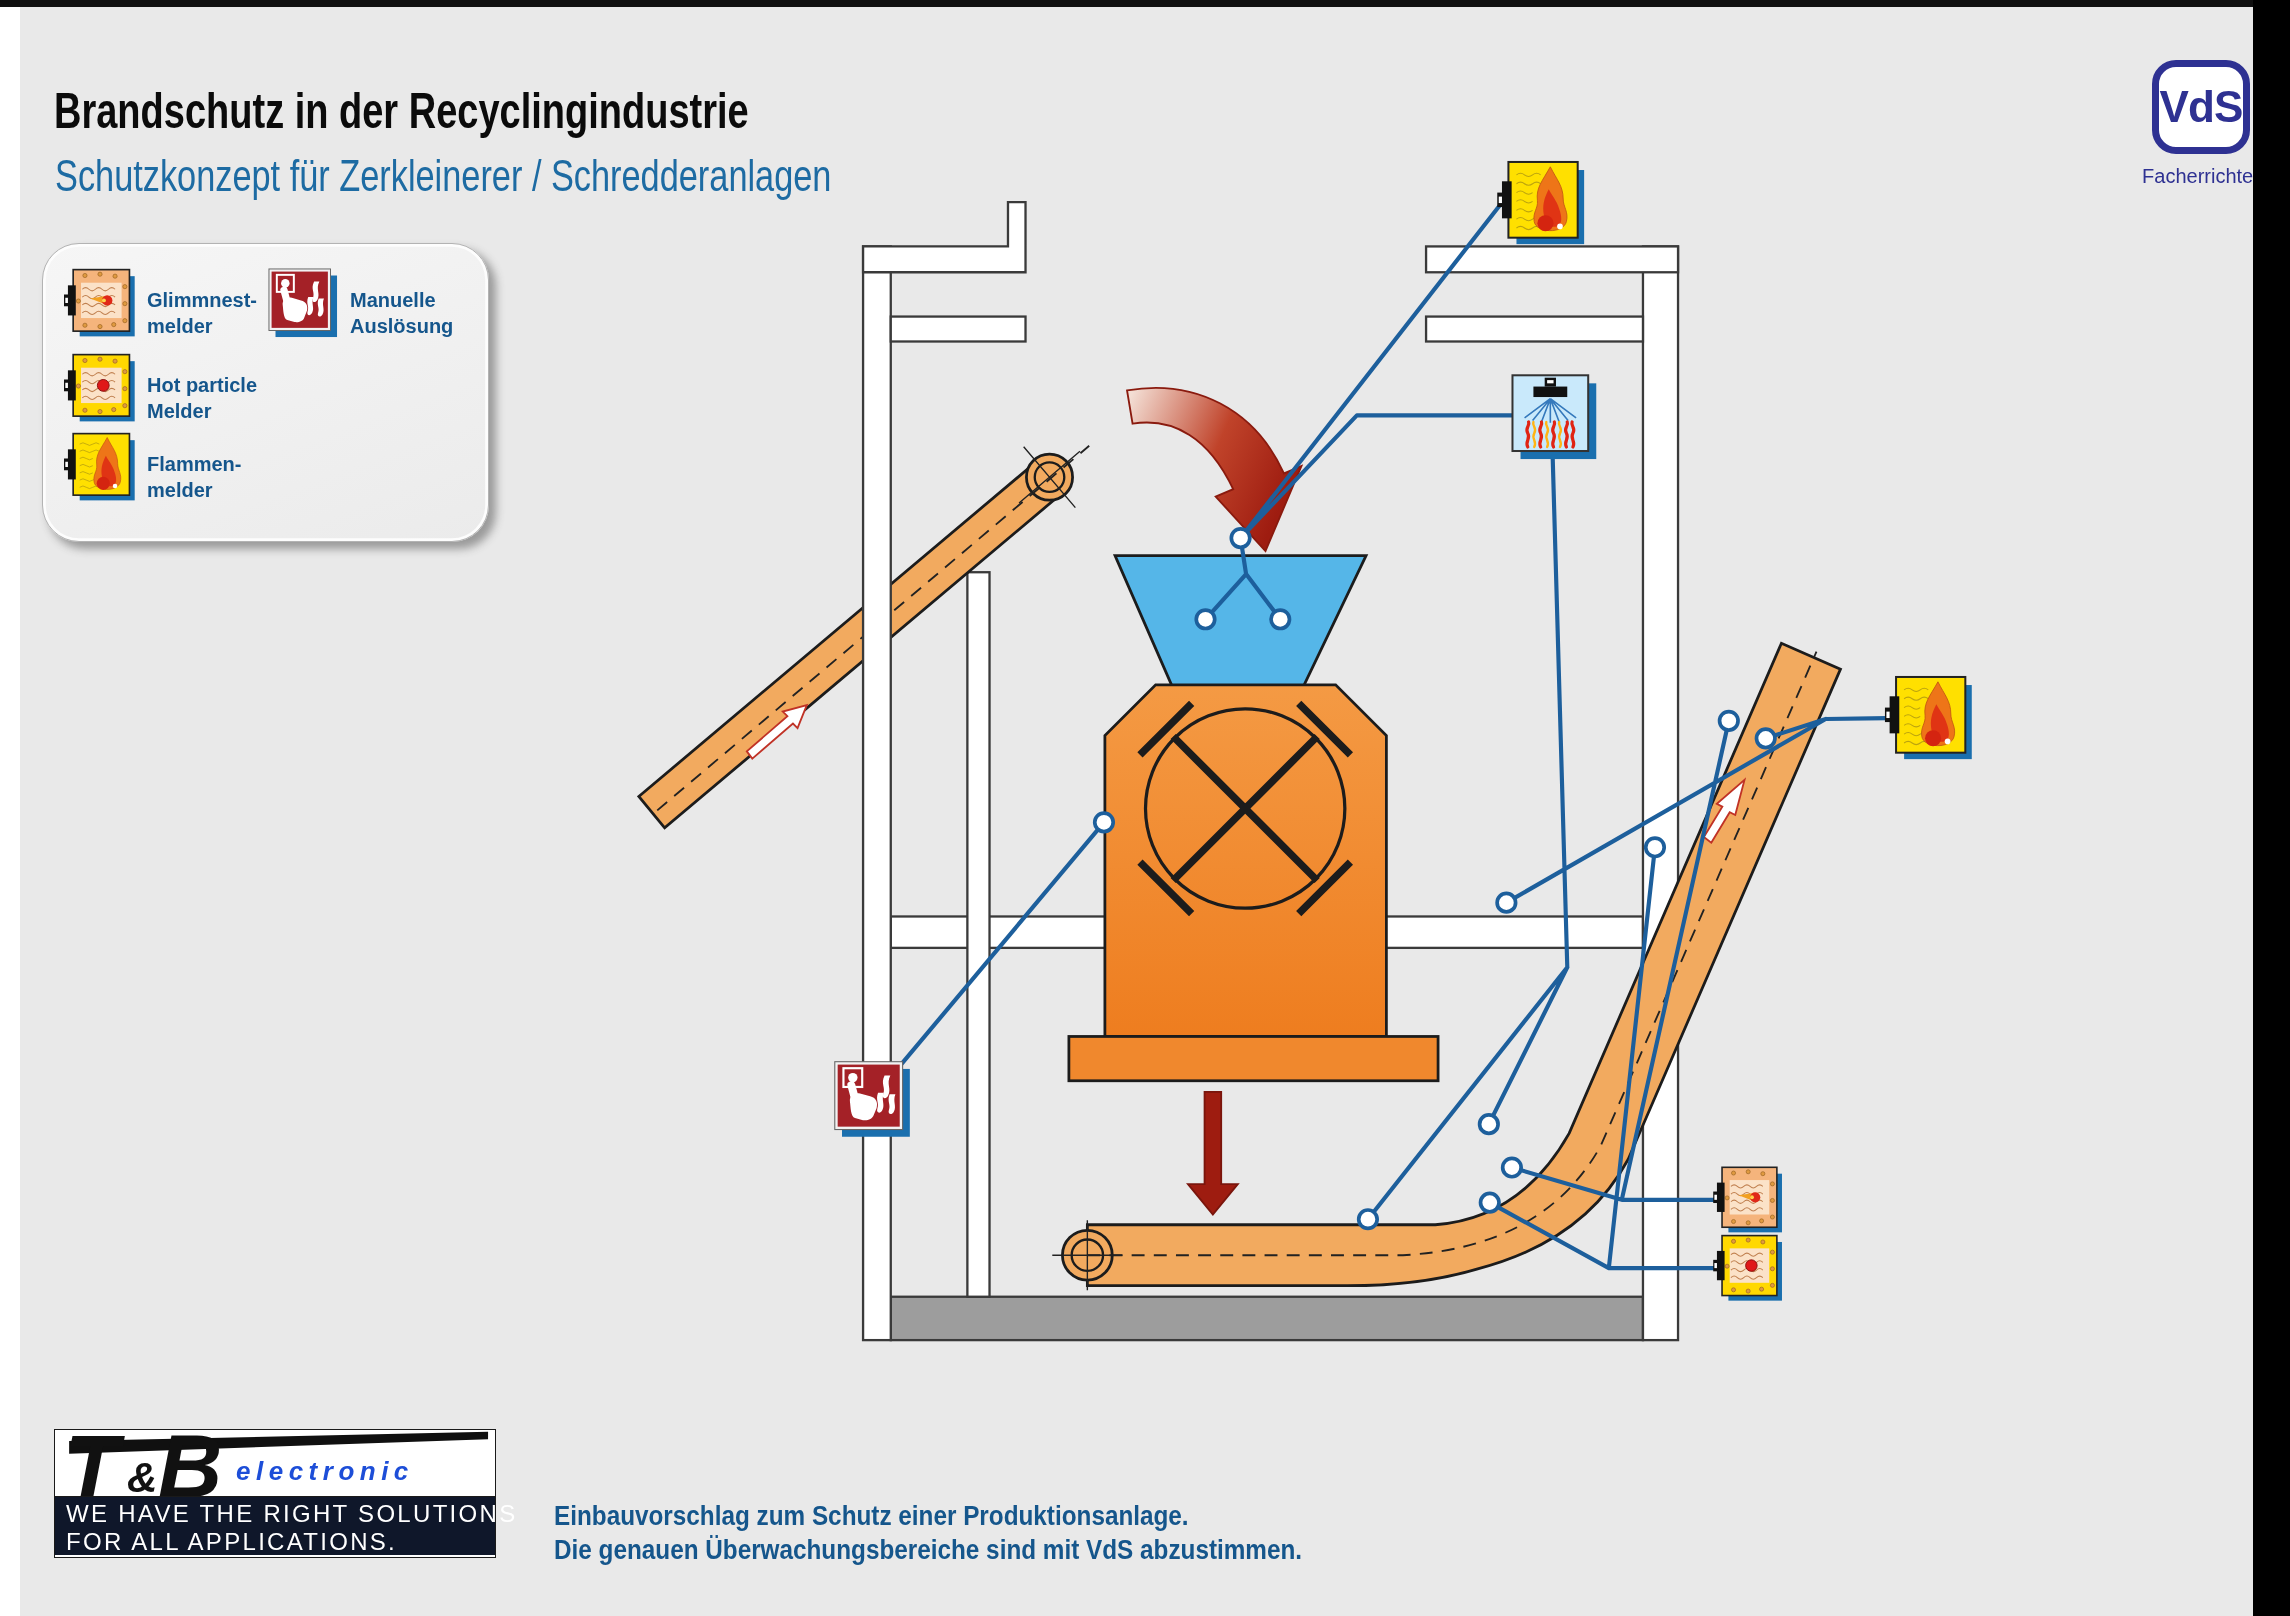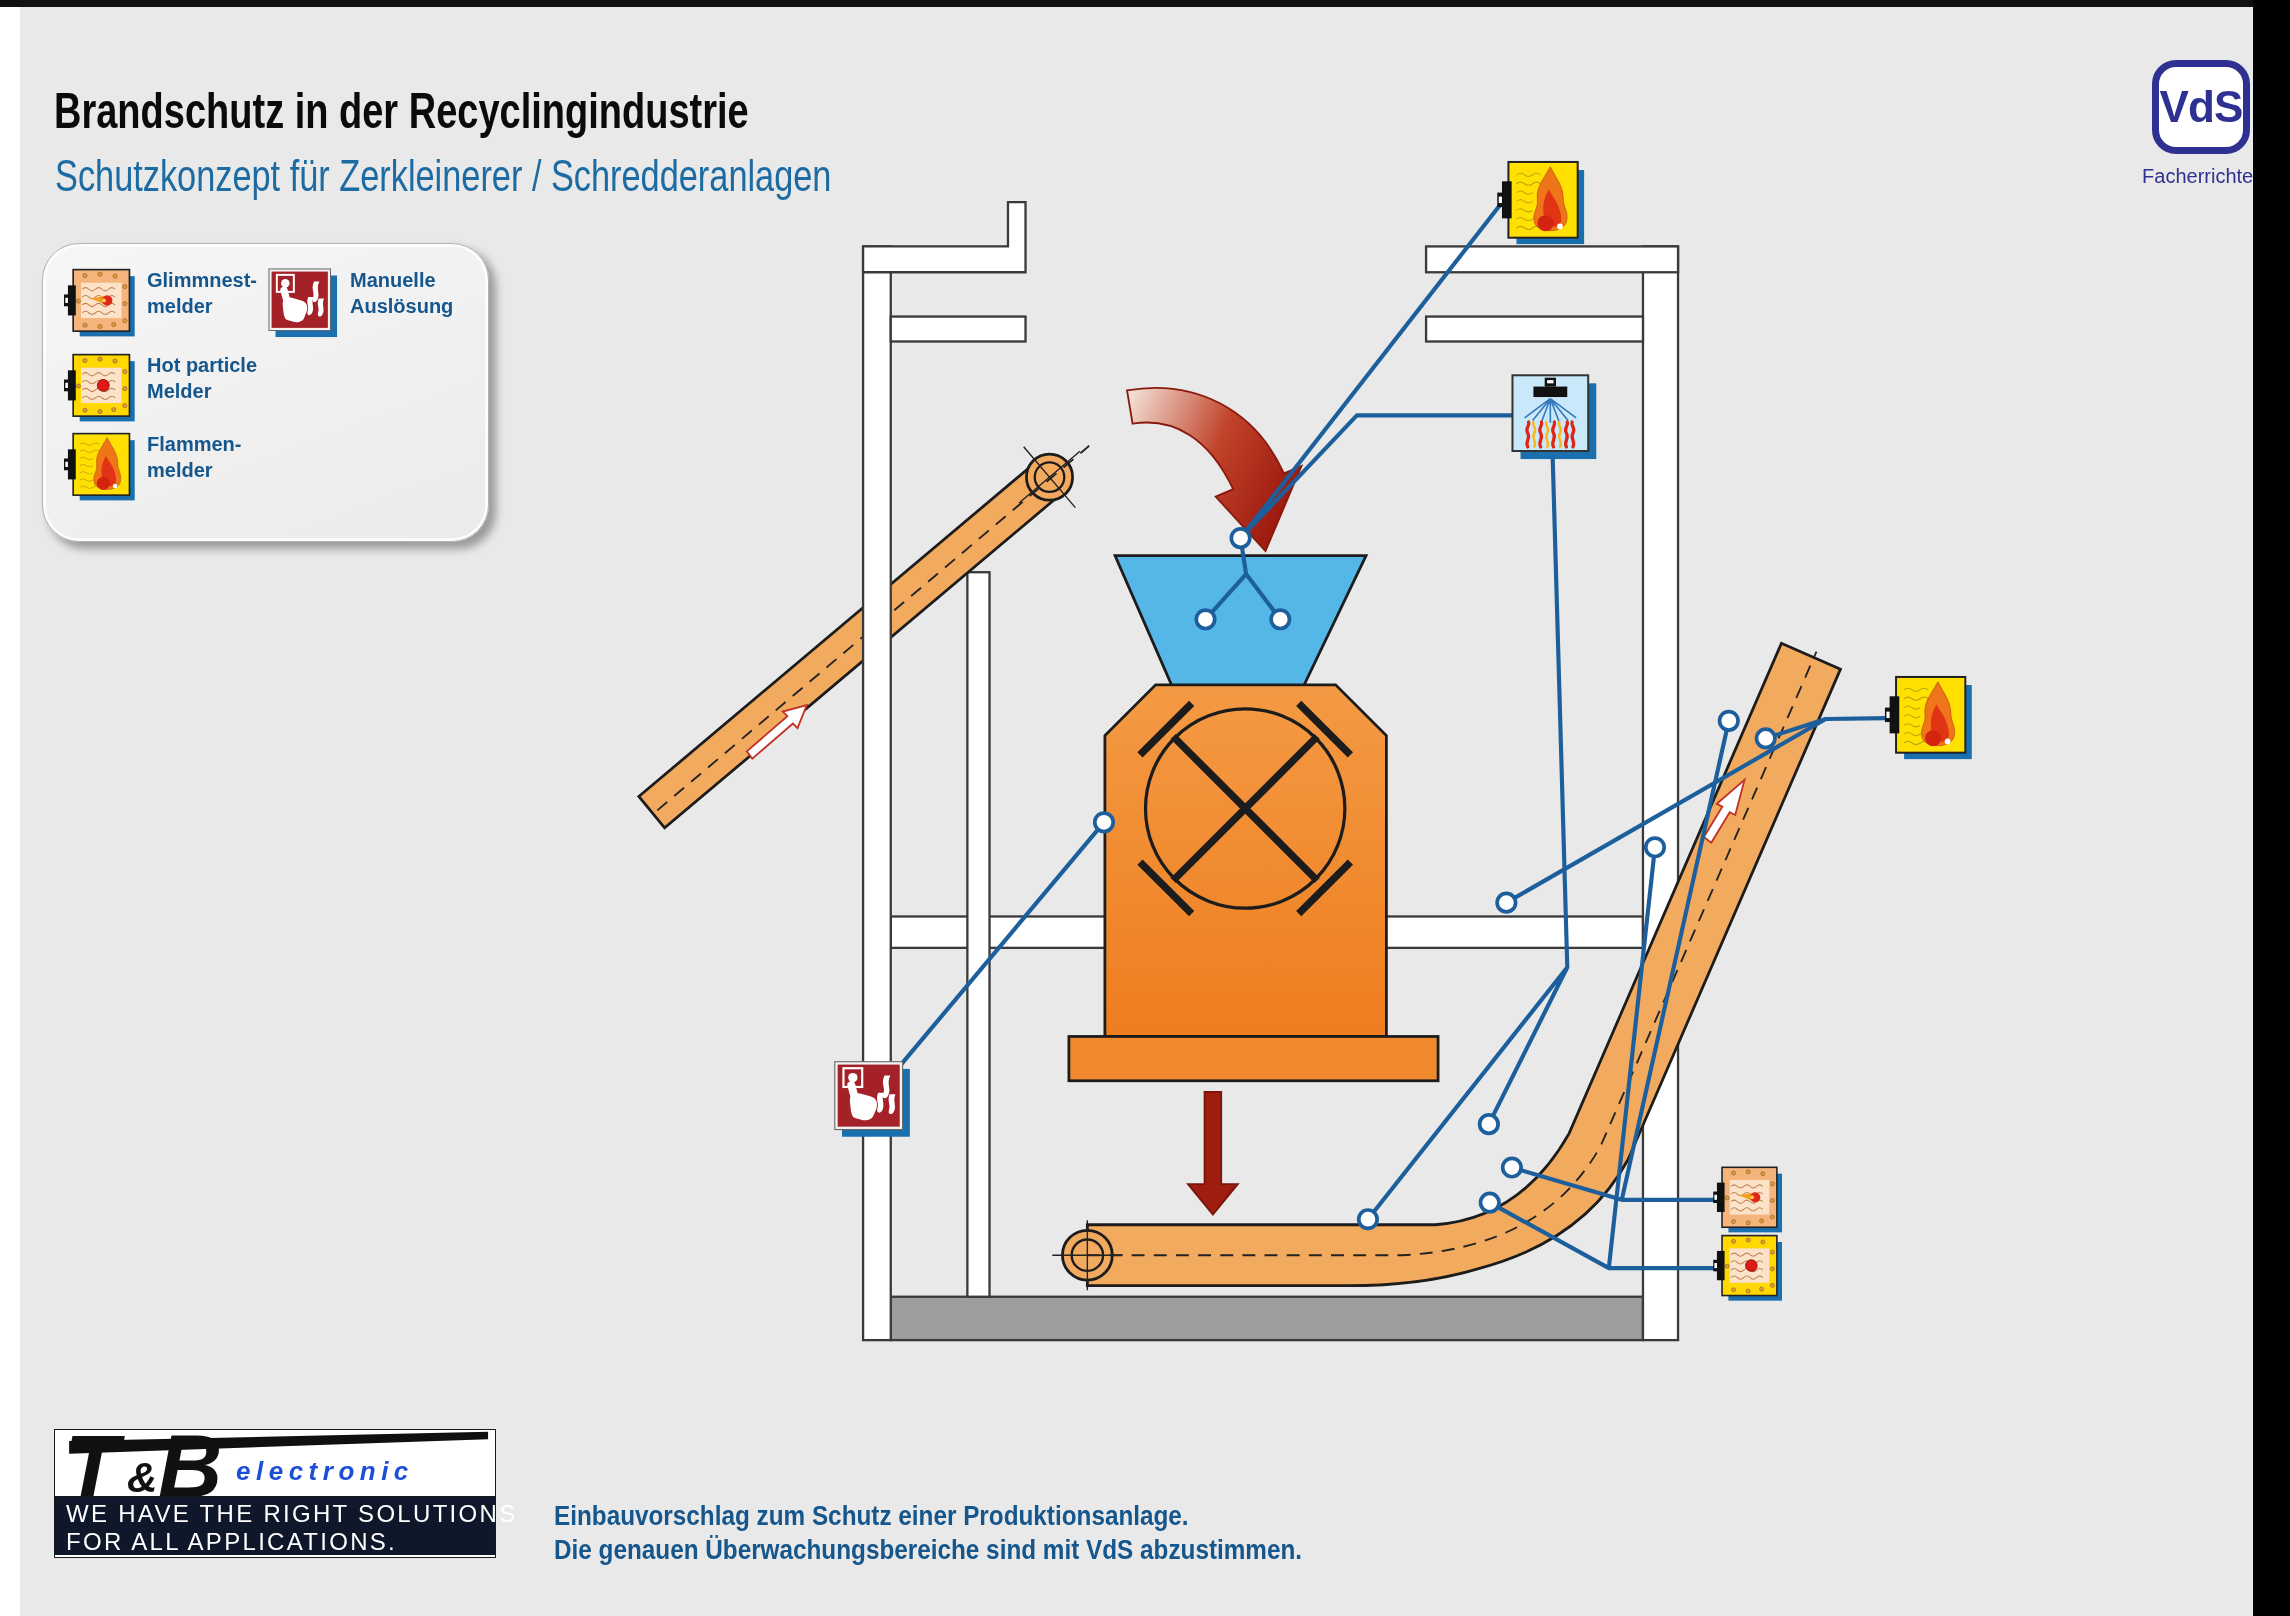--- a/index.html
+++ b/index.html
@@ -14,21 +14,21 @@
   
   #vds{position:absolute;left:2141px;top:52px;width:120px;text-align:center;}
   #vds .box{width:98px;height:94px;margin:8px auto;border:7.4px solid #2e3192;border-radius:24px;
         background:#fff;box-sizing:border-box;display:flex;align-items:center;justify-content:center;
         font-size:44px;font-weight:bold;color:#2e3192;letter-spacing:-0.9px;}
   #vds .cap{margin-top:11px;font-size:20px;color:#2e3192;}
   
   #legend{position:absolute;left:42px;top:243px;width:445px;height:297px;border-radius:37px;
         background:linear-gradient(160deg,#f6f6f6,#ebebeb);border:1.8px solid #b3b3b3;
         box-shadow:6.5px 6.5px 8.3px rgba(60,60,60,.45), inset 0 0 0 2.8px #fdfdfd;}
-  .litem{position:absolute;display:flex;align-items:flex-start;gap:11px;}
+  .litem{position:absolute;display:flex;align-items:flex-end;gap:11px;}
   .llabel{font-size:20px;font-weight:bold;color:#15568c;line-height:26px;white-space:nowrap;}
   
   #tbbox{position:absolute;left:54px;top:1429px;width:442px;height:129px;background:#fff;
         border:1.8px solid #1a1a1a;box-sizing:border-box;}
   #tbwhite{position:relative;width:100%;height:66px;overflow:visible;}
   #tbwhite .t{position:absolute;left:9.2px;top:-14.8px;font-size:89px;font-weight:bold;font-style:italic;color:#111;}
   #tbwhite .amp{position:absolute;left:72px;top:24px;font-size:42px;font-weight:bold;font-style:italic;color:#111;}
   #tbwhite .b{position:absolute;left:103px;top:-14.8px;font-size:89px;font-weight:bold;font-style:italic;color:#111;}
   #tbwhite .el{position:absolute;left:181px;top:26px;font-size:26px;font-weight:bold;font-style:italic;
         letter-spacing:5.5px;color:#1d4ed8;}

